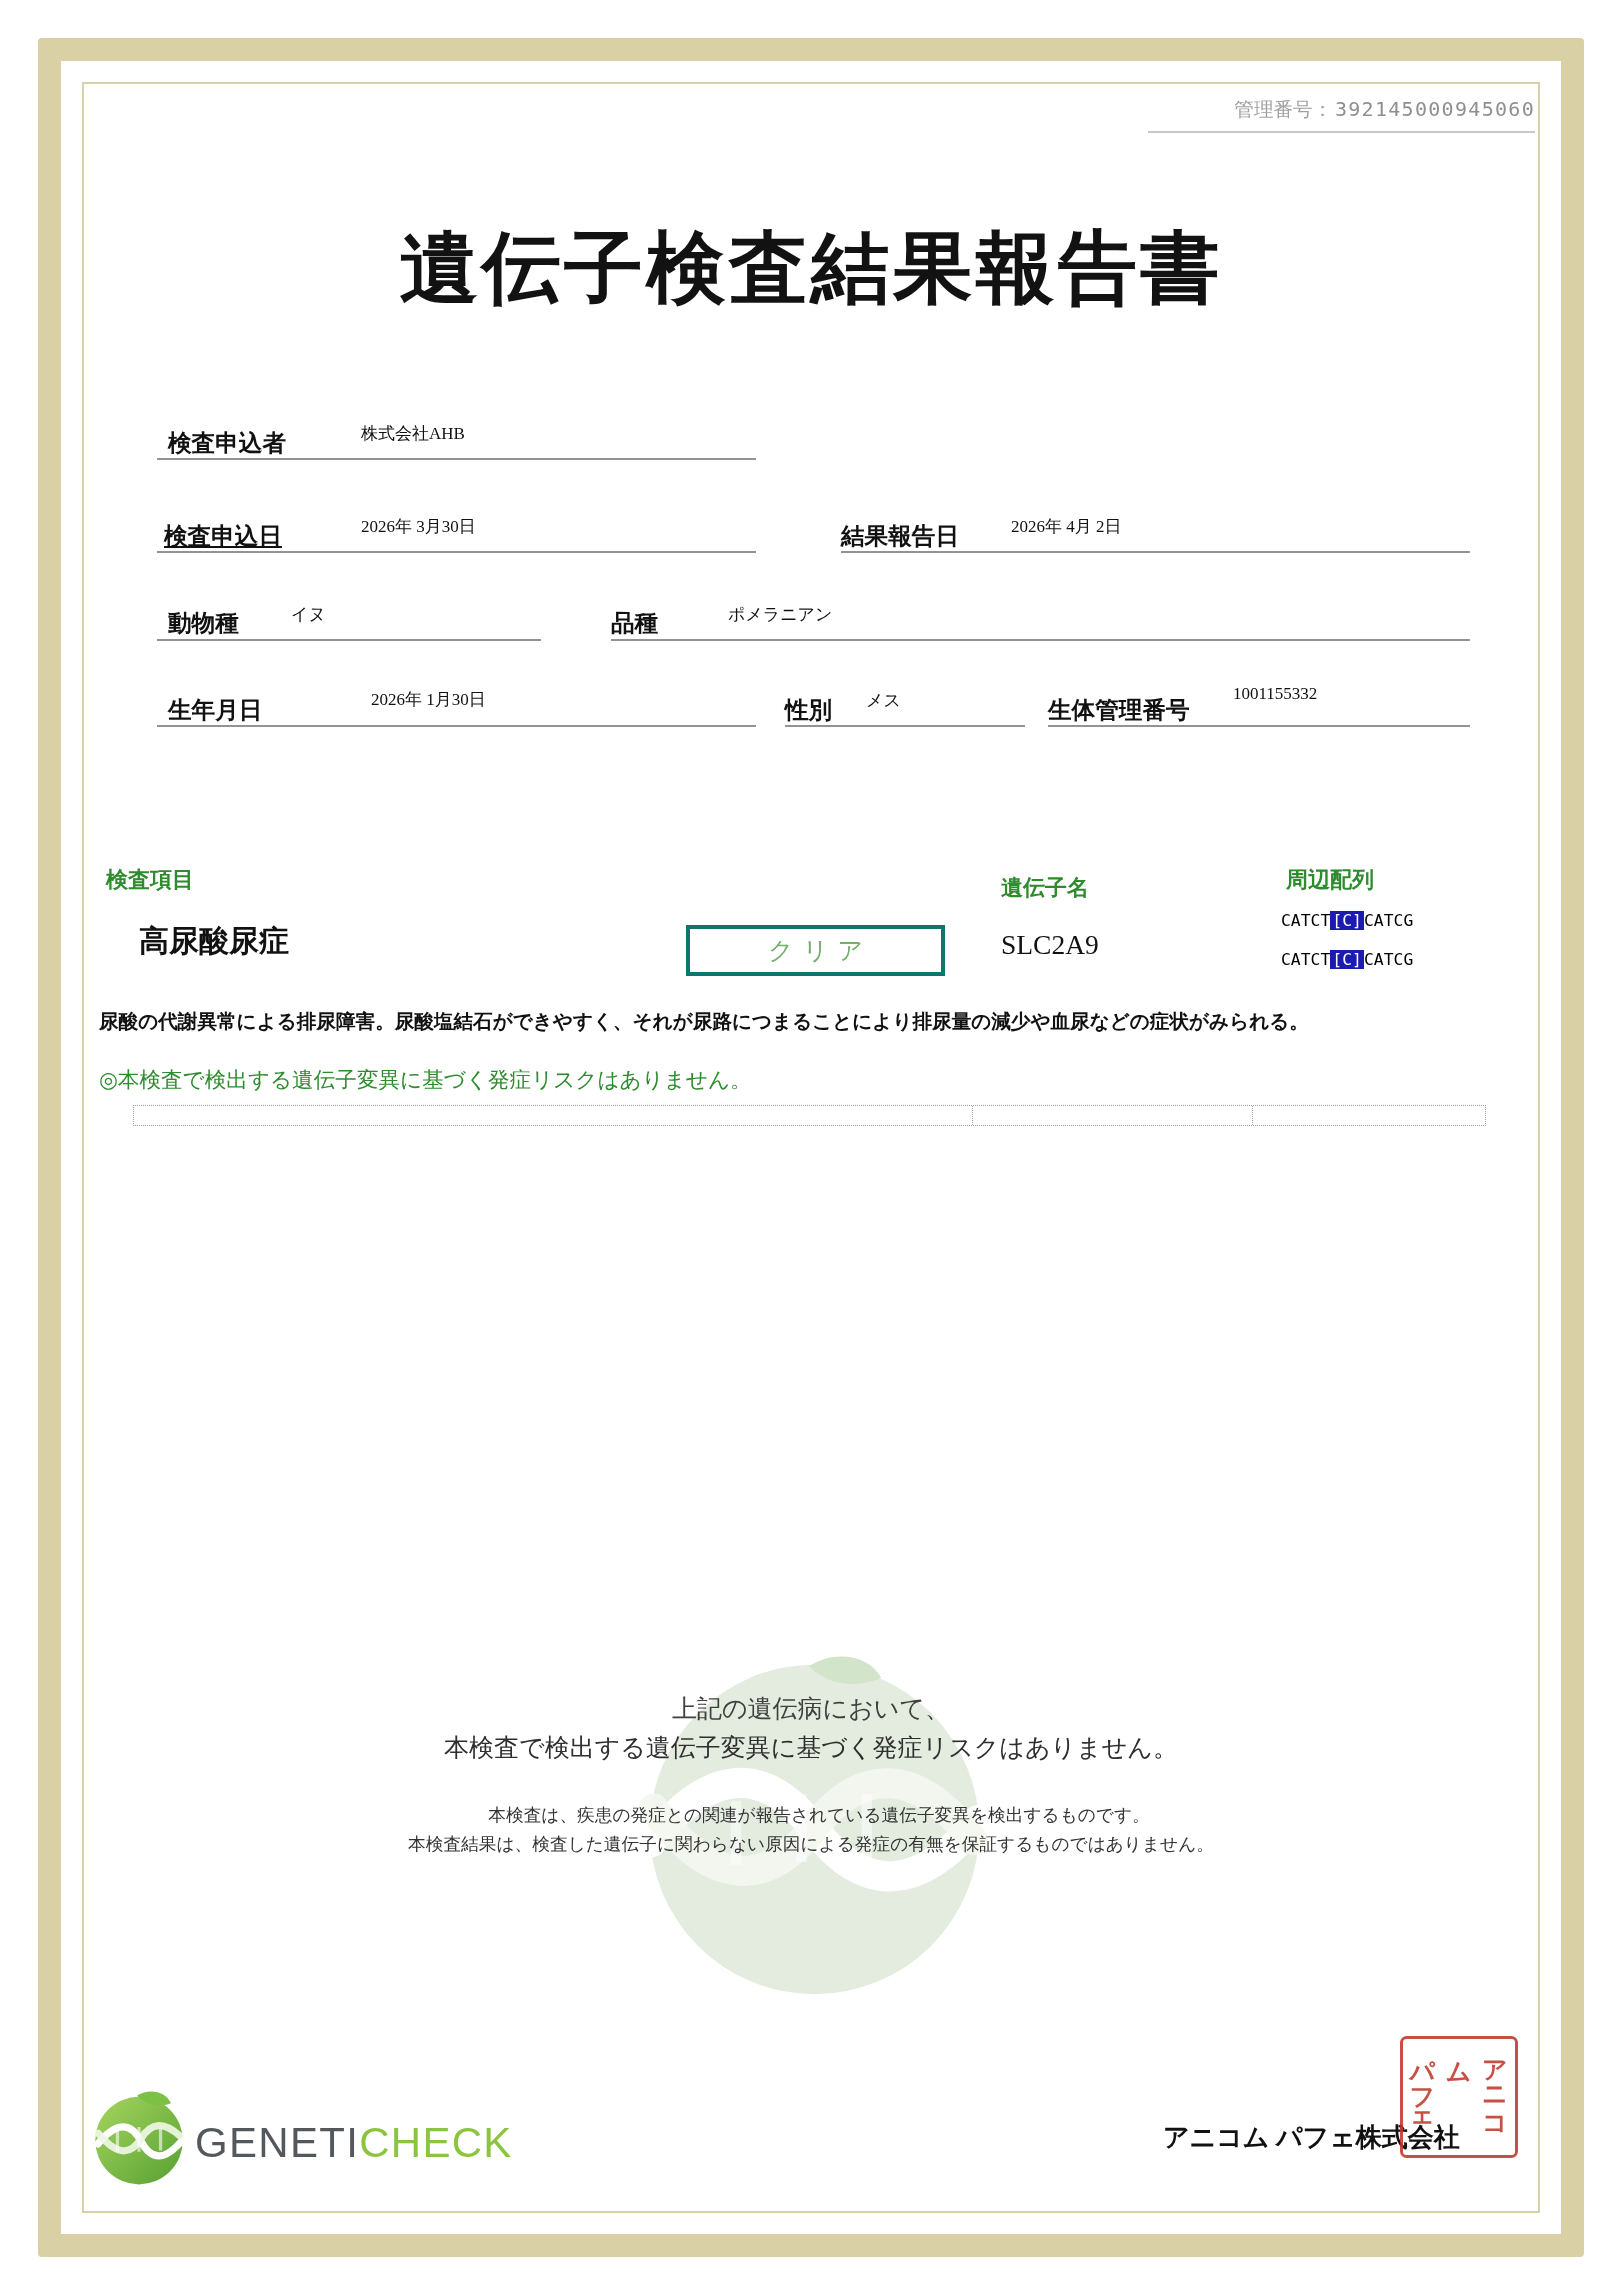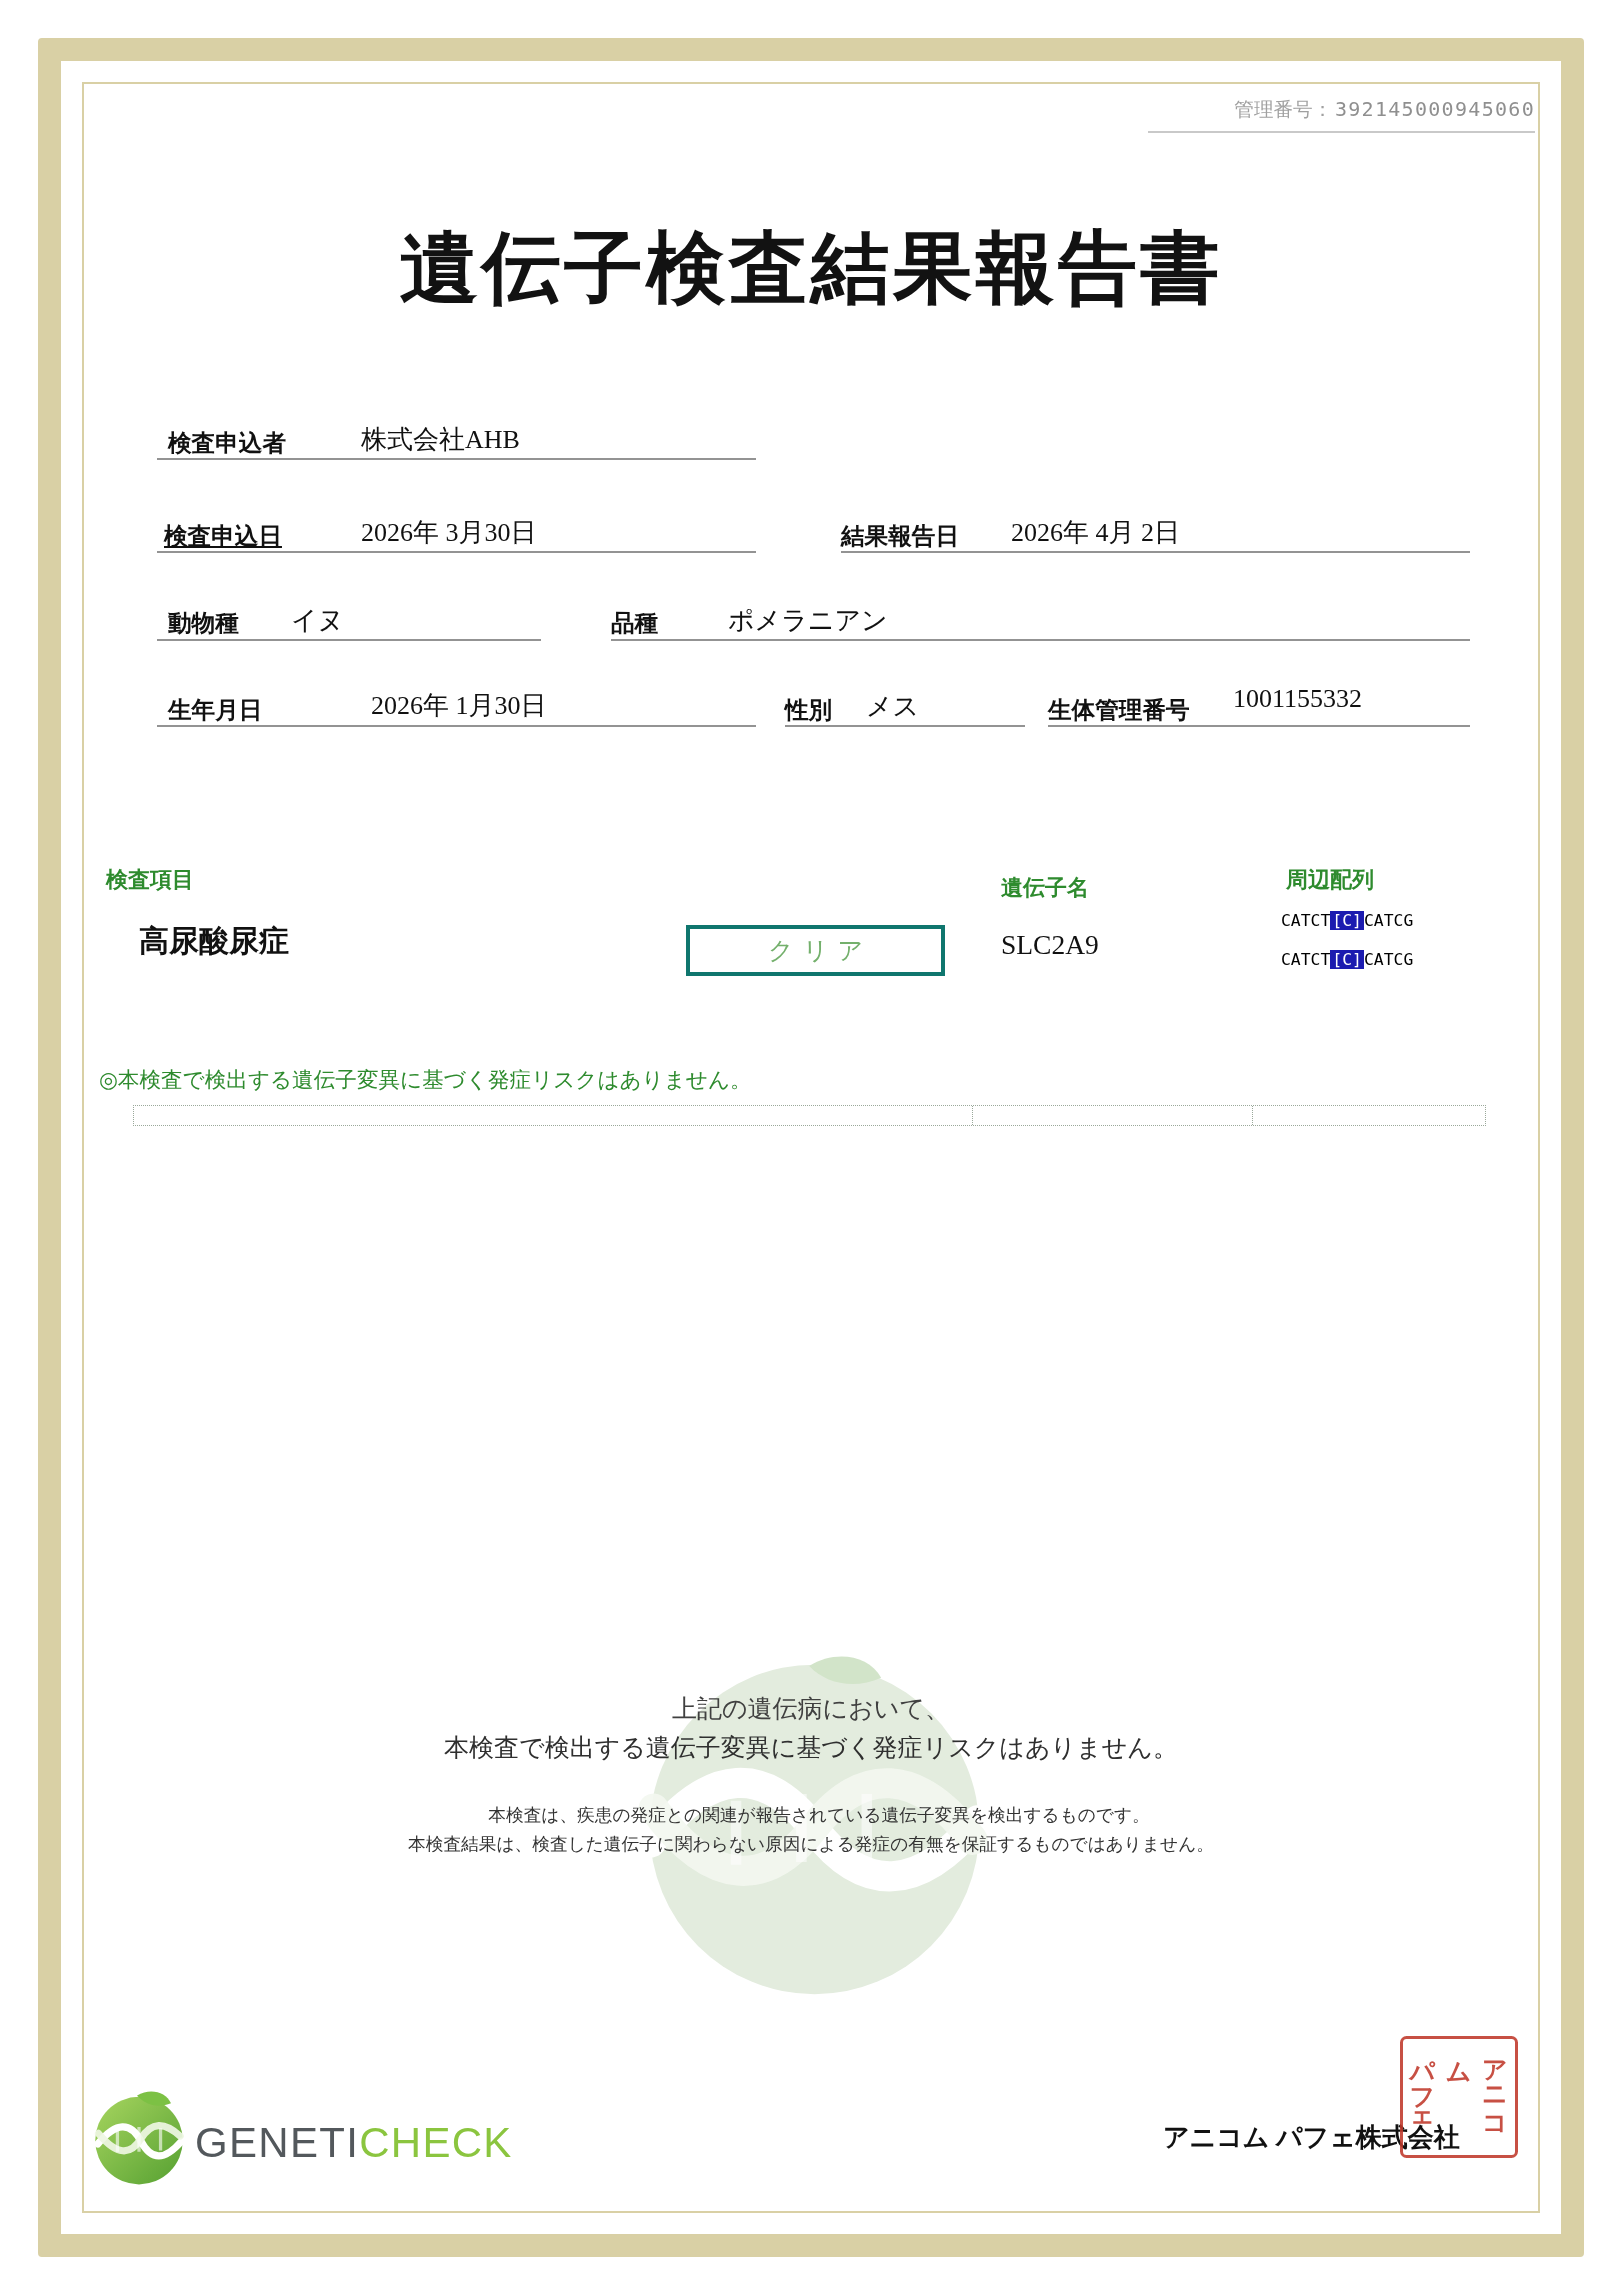--- a/index.html
+++ b/index.html
@@ -15,21 +15,21 @@
   
   .mgmt { position:absolute; left:1148px; top:96px; width:387px; text-align:right;
           border-bottom:2px solid #c9c9c9; padding-bottom:7.9px; }
   .mgmt .lbl { font-size:19.6px; color:#a0a0a0; }
   .mgmt .num { font-family:"DejaVu Sans Mono",monospace; font-size:20px; color:#8f8f8f; letter-spacing:1.3px; }
   .title { position:absolute; left:0; top:216px; width:100%; text-align:center;
            font-size:79px; font-weight:700; letter-spacing:3.3px; color:#121212; }
 
   
   .flabel { position:absolute; font-size:23.6px; font-weight:700; color:#111; }
-  .fvalue { position:absolute; font-size:26px; color:#111; }
+  .fvalue { position:absolute; font-size:17px; color:#111; }
   .uline  { position:absolute; height:2px; background:#939393; }
 
   
   .ghead { position:absolute; font-size:22px; font-weight:700; color:#2e8b2e; }
   .item-name { position:absolute; font-size:30px; font-weight:600; color:#111; }
   .status-box { position:absolute; left:686px; top:925px; width:259px; height:51px;
                 border:4px solid #0f766e; display:flex; align-items:center; justify-content:center; }
   .status-box span { font-size:25px; color:#74b06c; letter-spacing:9.2px; padding-left:9.2px; }
   .gene-name { position:absolute; font-size:27.5px; color:#111; }
   .seq { position:absolute; font-family:"DejaVu Sans Mono",monospace; font-size:16.4px; color:#000; white-space:nowrap; }
@@ -126,20 +126,21 @@
   </div>
   <span class="gene-name" style="left:1001px; top:929px;font-family:Liberation Serif, serif;">SLC2A9</span>
 
   <div class="seq" style="left:1281px; top:911px;">
     <span>CATCT</span><span class="allele">[C]</span><span>CATCG</span>
   </div>
   <div class="seq" style="left:1281px; top:950px;">
     <span>CATCT</span><span class="allele">[C]</span><span>CATCG</span>
   </div>
 
+  <p class="desc">尿酸の代謝異常による排尿障害。尿酸塩結石ができやすく、それが尿路につまることにより排尿量の減少や血尿などの症状がみられる。</p>
   <p class="risk">◎本検査で検出する遺伝子変異に基づく発症リスクはありません。</p>
 
   <div class="dotted-row">
     <div class="dotted-div" style="left:838px;"></div>
     <div class="dotted-div" style="left:1118px;"></div>
   </div>
 
   <p class="sum1">上記の遺伝病において、</p>
   <p class="sum2">本検査で検出する遺伝子変異に基づく発症リスクはありません。</p>
   <p class="note1">本検査は、疾患の発症との関連が報告されている遺伝子変異を検出するものです。</p>

